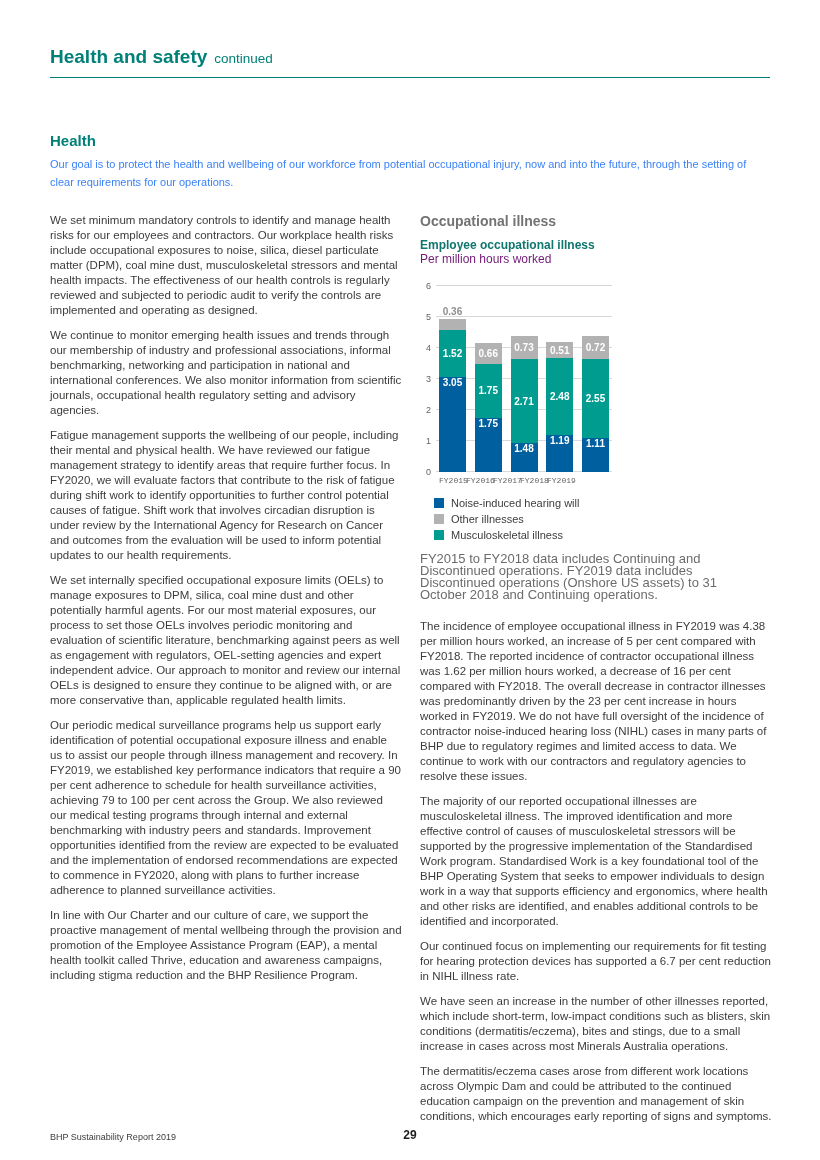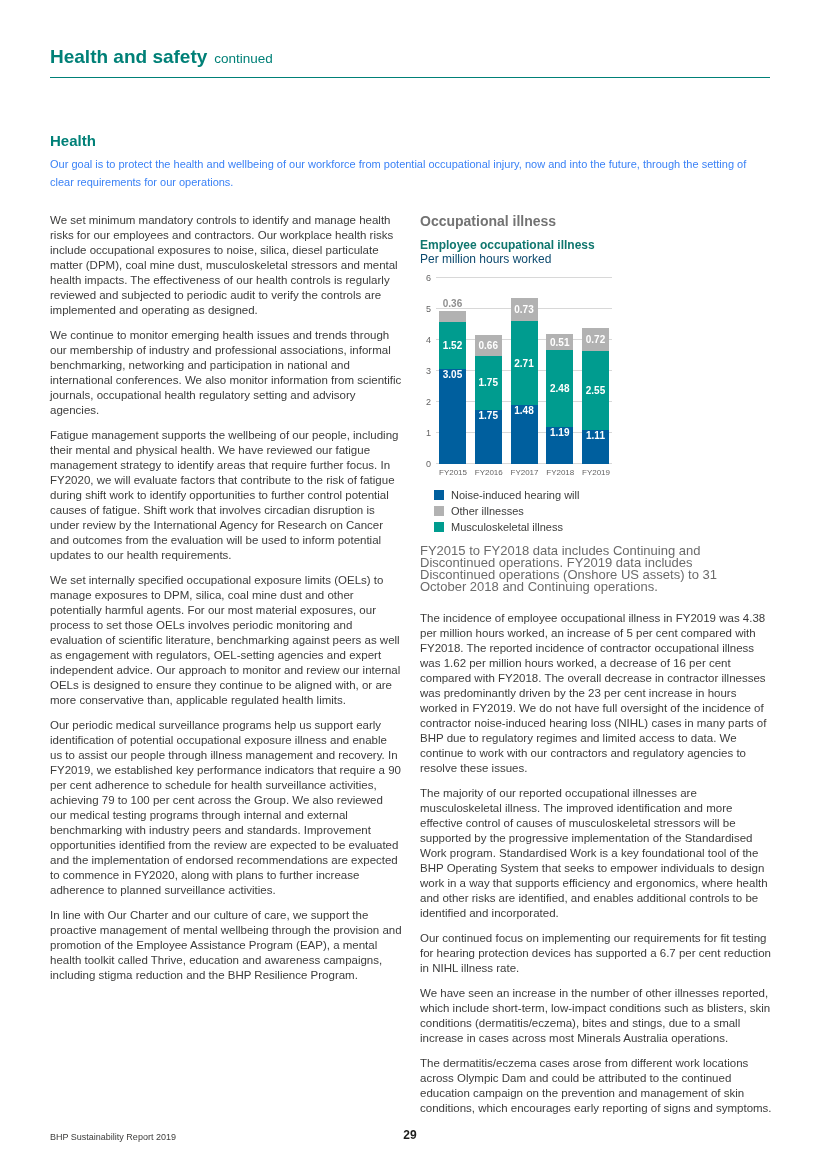--- a/index.html
+++ b/index.html
@@ -22,35 +22,35 @@
   .section-intro { font-size:11px; line-height:17.5px; color:#3b82f6; max-width:710px; }
 
   
   .columns { display:flex; gap:18px; margin-top:22px; }
   .col { width:352px; flex:0 0 352px; }
   .body-p { font-size:11.5px; line-height:15px; color:#3c3c3b; margin-bottom:10px; }
 
   
   .chart-heading { font-size:14px; font-weight:bold; color:#737373; margin-bottom:9px; }
   .chart-title { font-size:12px; font-weight:bold; color:#0f766e; }
-  .chart-subtitle { font-size:12px; color:#0c4a6e; margin-bottom:12px; }
+  .chart-subtitle { font-size:12px; color:#701a75; margin-bottom:20px; }
   .chart { display:flex; }
   .y-axis { position:relative; width:16px; height:186px; flex:0 0 16px; }
   .ytick { position:absolute; right:5px; font-size:9px; color:#646363; }
   .plot-wrap { width:176px; }
   .plot { position:relative; width:176px; height:186px; }
   .gridline { position:absolute; left:0; right:0; height:1px; background:#d8d8d8; z-index:1; }
   .bars { position:absolute; left:3px; right:3px; bottom:0; display:flex; justify-content:space-between; align-items:flex-end; z-index:2; }
   .bar { width:27px; display:flex; flex-direction:column-reverse; }
   .seg { position:relative; display:flex; justify-content:center; }
   .seg.mid { align-items:center; }
   .seg.bottom { align-items:flex-start; padding-bottom:10px; }
   .seg-label { font-size:10px; font-weight:bold; color:#ffffff; white-space:nowrap; }
   .seg-label.outside { position:absolute; bottom:calc(100% + 2px); left:50%; transform:translateX(-50%); color:#8f8f8f; }
-  .x-labels { display:flex; justify-content:space-between; padding:0 3px; margin-top:4px; }
+  .x-labels { display:flex; padding:0 3px; margin-top:4px;font-family:Liberation Mono, monospace; }
   .x-label { width:27px; text-align:center; font-size:8px; color:#646363; }
 
   .legend { margin-top:12px; padding-left:14px; }
   .legend-item { display:flex; align-items:center; gap:7px; margin-bottom:4px; }
   .legend-swatch { width:10px; height:10px; flex:0 0 10px; }
   .legend-label { font-size:11px; color:#3c3c3b; }
 
   .footnote { font-size:13px; line-height:12px; color:#6b6b6b; margin-top:12px; max-width:340px; }
 
   .right-paragraphs { margin-top:18px; }
@@ -122,21 +122,21 @@
                       <span class="seg-label">1.75</span>
                     </div>
                     <div class="seg mid" style="height: 54.25px; background: rgb(0, 156, 143);">
                       <span class="seg-label">1.75</span>
                     </div>
                     <div class="seg mid" style="height: 20.46px; background: rgb(178, 178, 178);">
                       <span class="seg-label">0.66</span>
                     </div>
                   </div>
                   <div class="bar">
-                    <div class="seg bottom" style="height: 59px; background: rgb(0, 95, 158);">
+                    <div class="seg bottom" style="height: 29px; background: rgb(0, 95, 158);">
                       <span class="seg-label">1.48</span>
                     </div>
                     <div class="seg mid" style="height: 84.01px; background: rgb(0, 156, 143);">
                       <span class="seg-label">2.71</span>
                     </div>
                     <div class="seg mid" style="height: 22.63px; background: rgb(178, 178, 178);">
                       <span class="seg-label">0.73</span>
                     </div>
                   </div>
                   <div class="bar">

